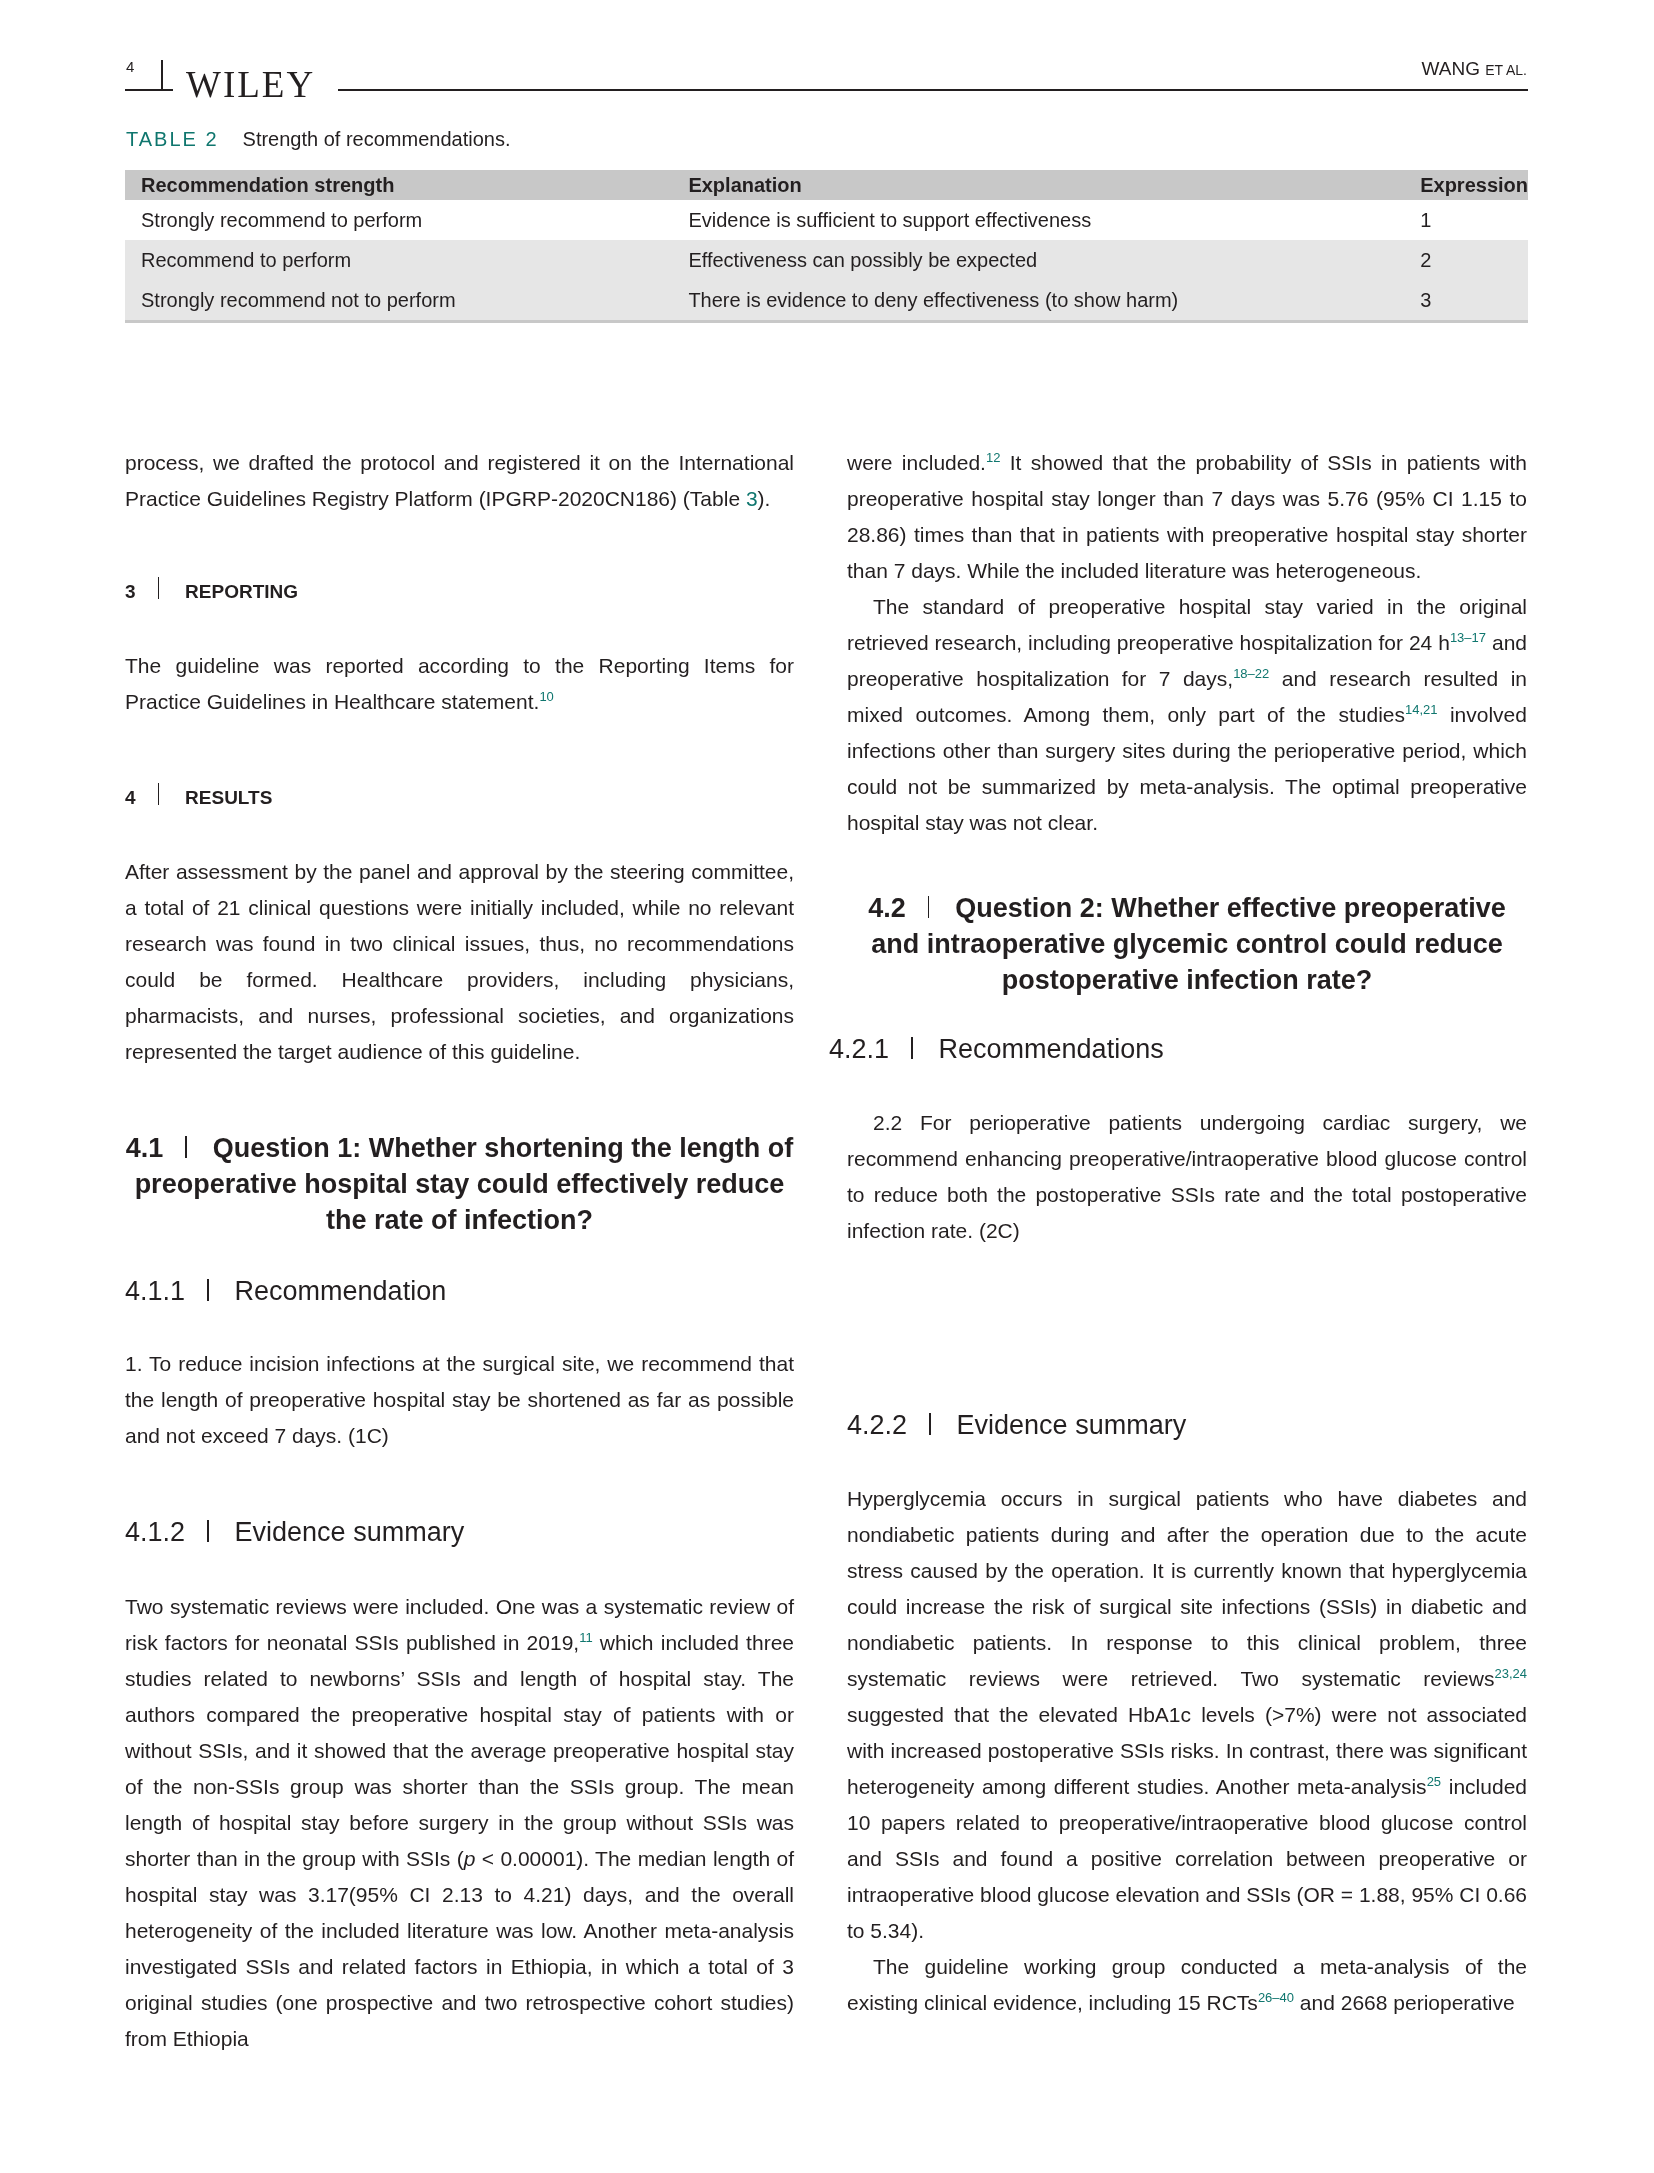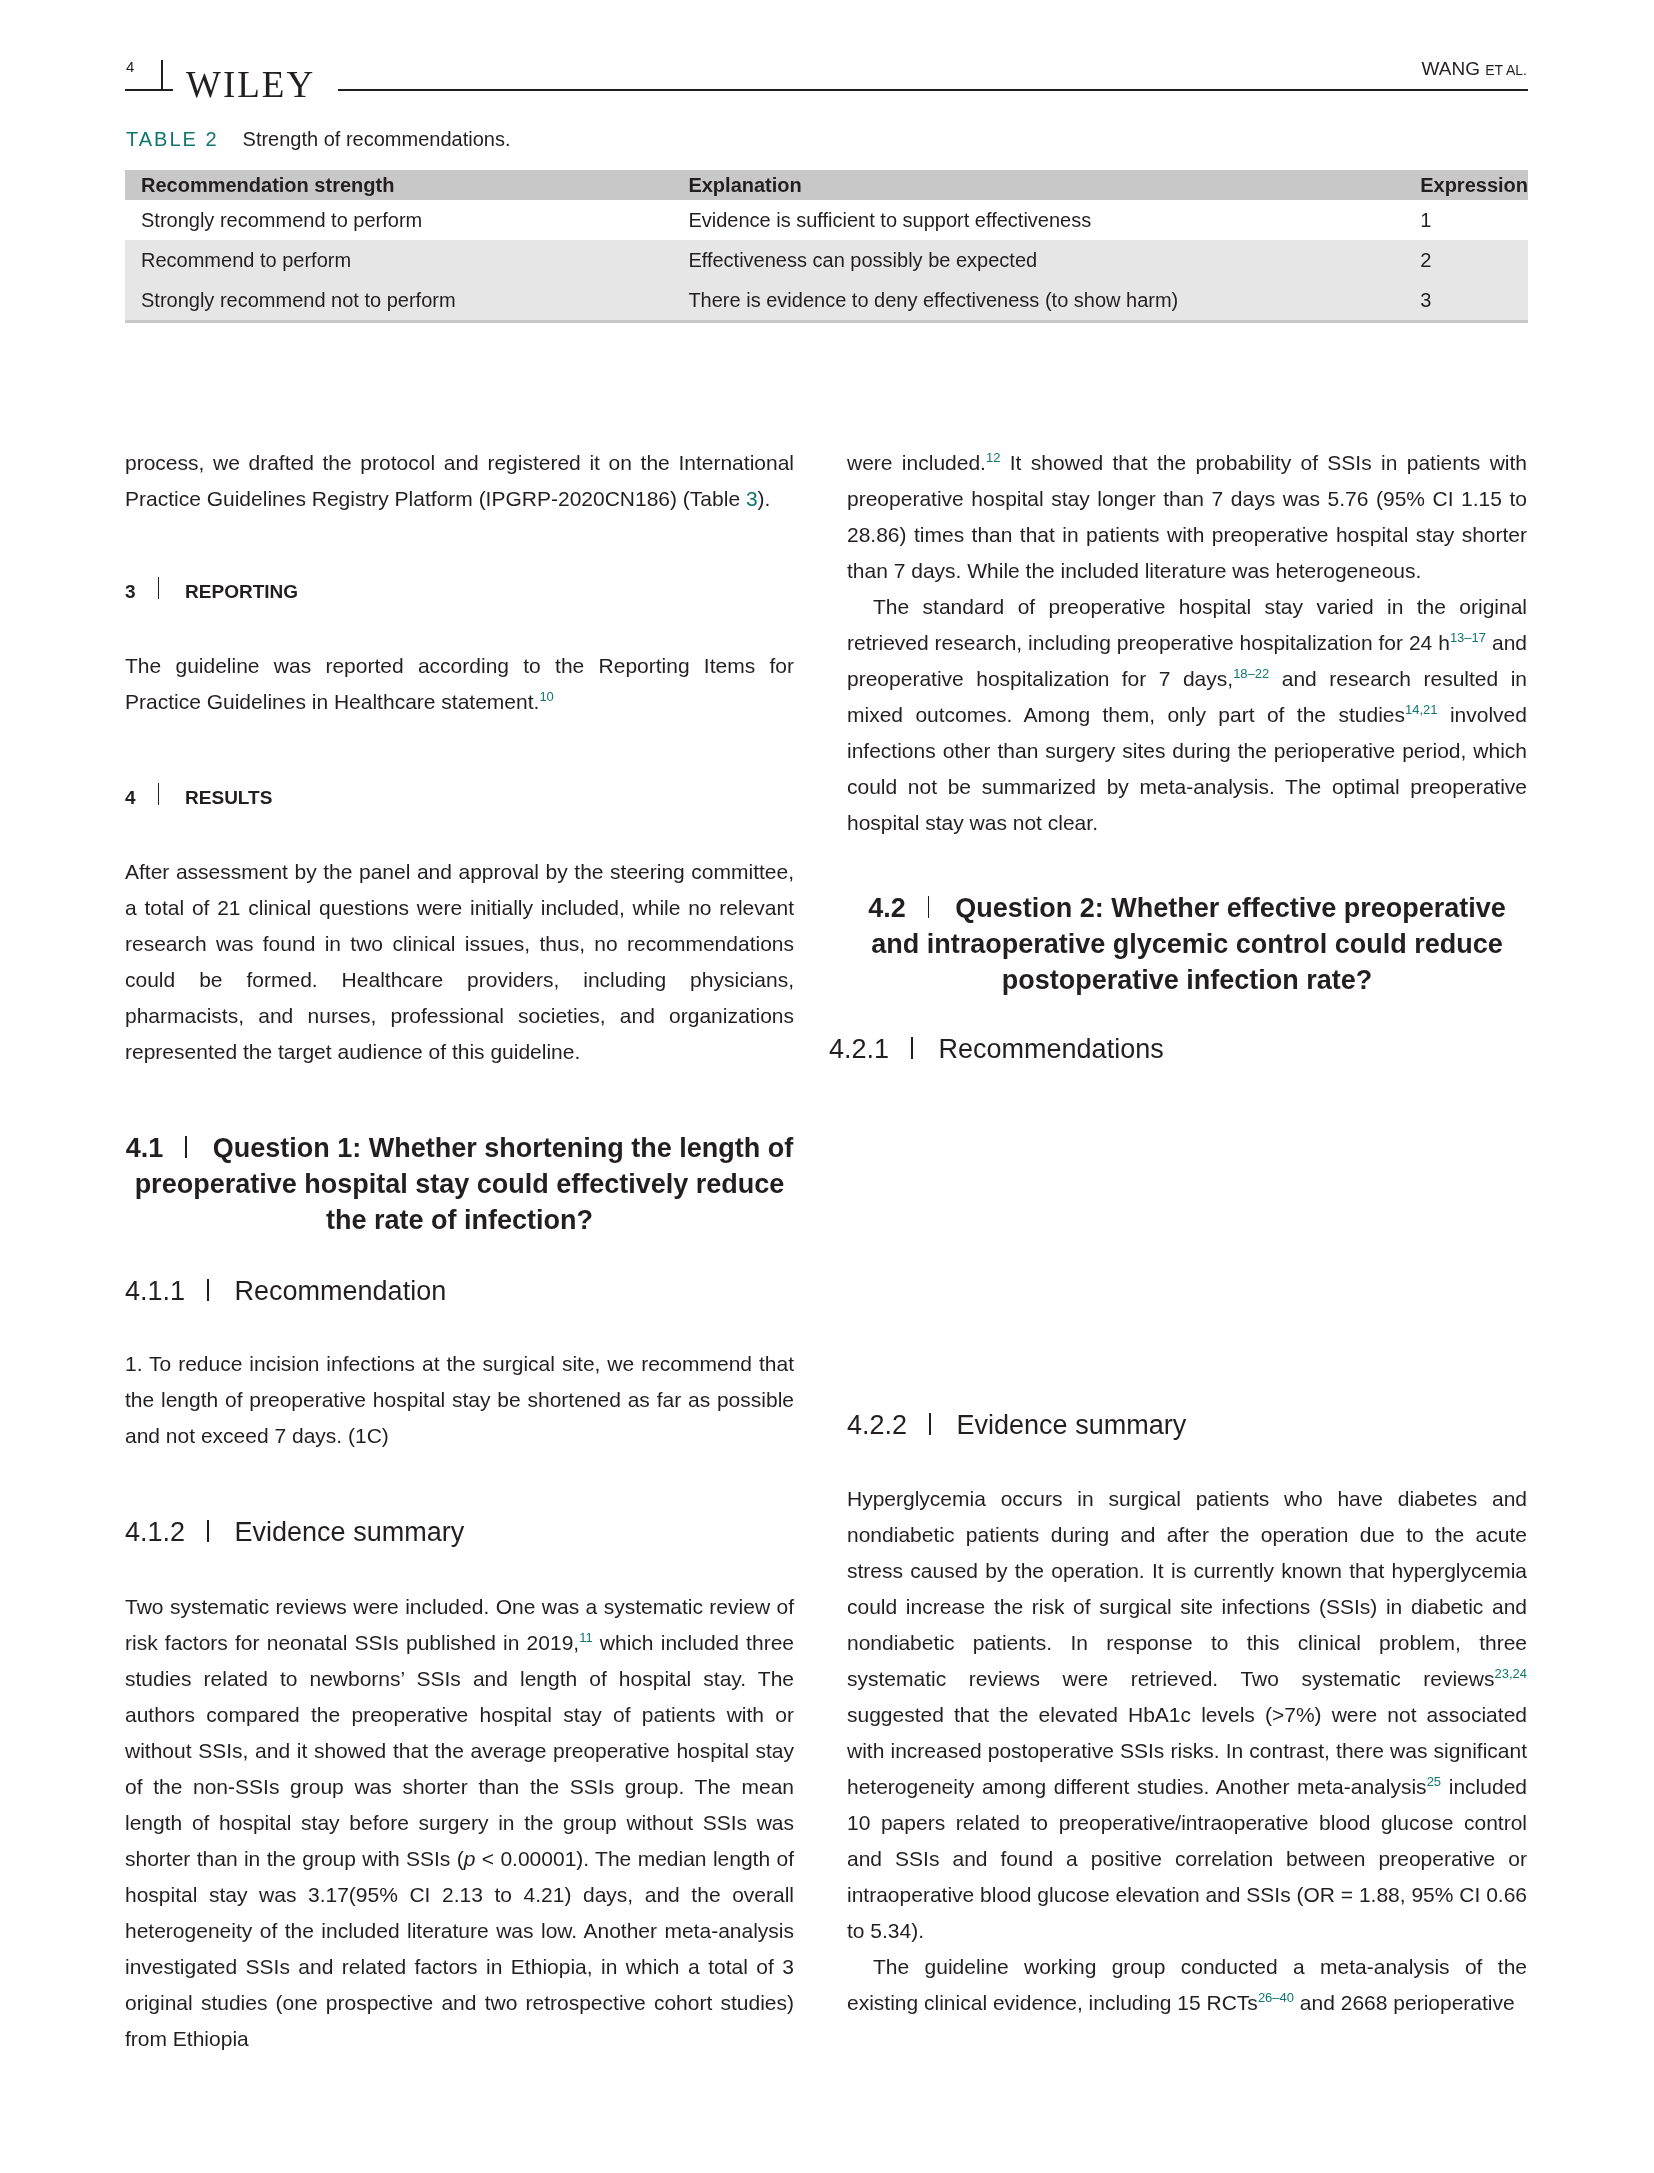--- a/index.html
+++ b/index.html
@@ -123,20 +123,21 @@
 
 <div class="h2" style="left:847px; top:890px; width:680px;">
   <span>4.2</span><span class="sep"></span><span>Question 2: Whether effective preoperative and intraoperative glycemic control could reduce postoperative infection rate?</span>
 </div>
 
 <div class="h3" style="left:829px; top:1031px;">
   <span>4.2.1</span><span class="sep"></span><span>Recommendations</span>
 </div>
 
 <div class="col" style="left:847px; top:1105px; width:680px;">
+  <p class="ind">2.2 For perioperative patients undergoing cardiac surgery, we recommend enhancing preoperative/intraoperative blood glucose control to reduce both the postoperative SSIs rate and the total postoperative infection rate. (2C)</p>
 </div>
 
 <div class="h3" style="left:847px; top:1407px;">
   <span>4.2.2</span><span class="sep"></span><span>Evidence summary</span>
 </div>
 
 <div class="col" style="left:847px; top:1481px; width:680px;">
   <p><span>Hyperglycemia occurs in surgical patients who have diabetes and nondiabetic patients during and after the operation due to the acute stress caused by the operation. It is currently known that hyperglycemia could increase the risk of surgical site infections (SSIs) in diabetic and nondiabetic patients. In response to this clinical problem, three systematic reviews were retrieved. Two systematic reviews</span><sup class="link">23,24</sup><span> suggested that the elevated HbA1c levels (&gt;7%) were not associated with increased postoperative SSIs risks. In contrast, there was significant heterogeneity among different studies. Another meta-analysis</span><sup class="link">25</sup><span> included 10 papers related to preoperative/intraoperative blood glucose control and SSIs and found a positive correlation between preoperative or intraoperative blood glucose elevation and SSIs (OR = 1.88, 95% CI 0.66 to 5.34).</span></p>
   <p class="ind"><span>The guideline working group conducted a meta-analysis of the existing clinical evidence, including 15 RCTs</span><sup class="link">26–40</sup><span> and 2668 perioperative</span></p>
 </div>

